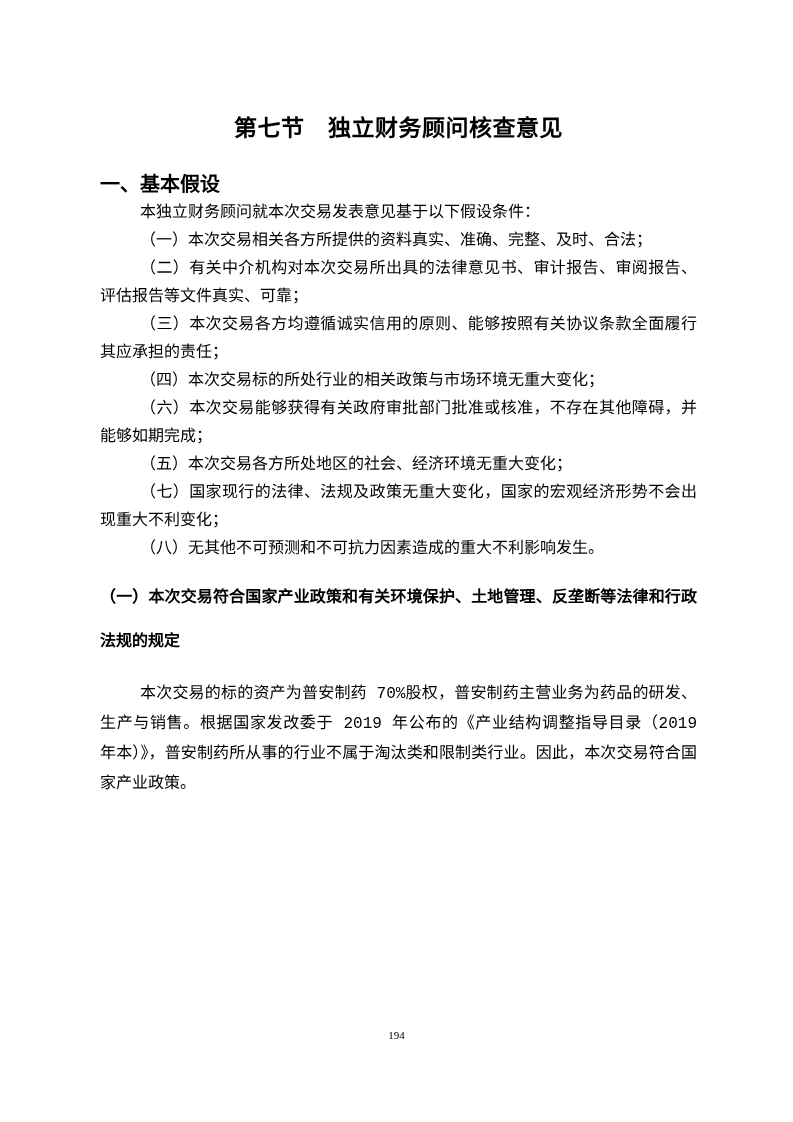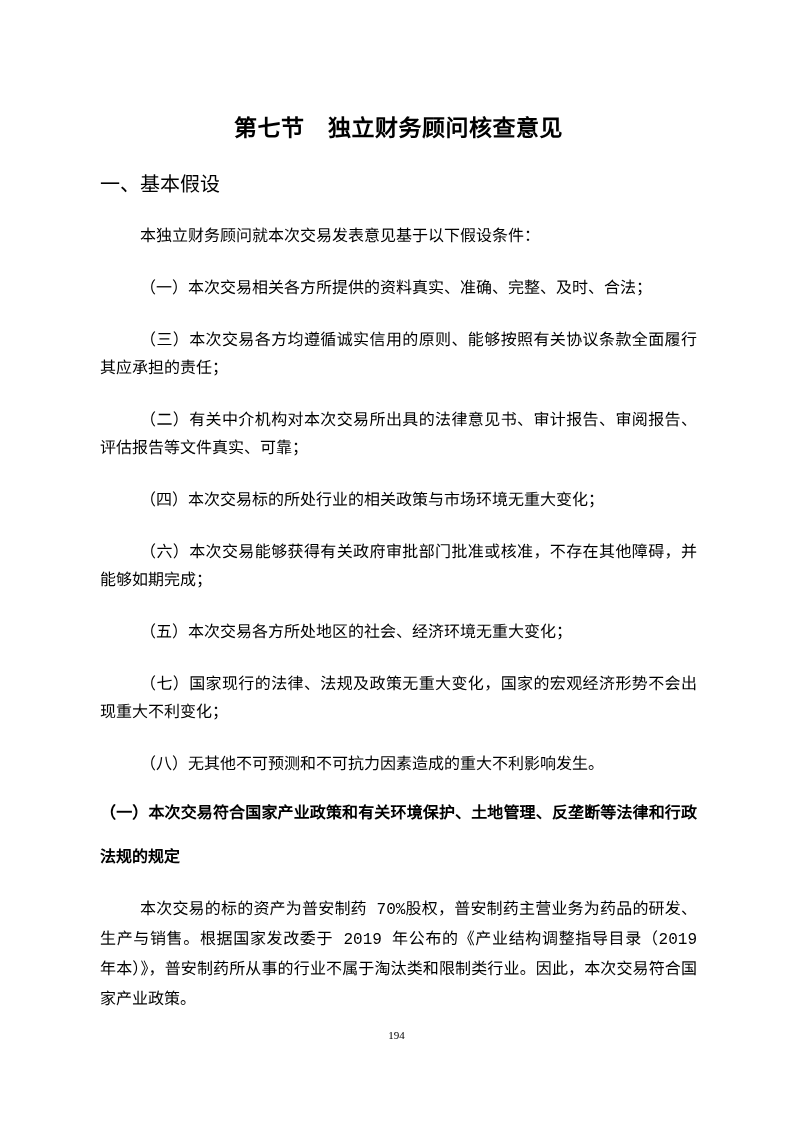--- a/index.html
+++ b/index.html
@@ -23,42 +23,42 @@
   .doc-title {
     font-family: "Liberation Sans", "DejaVu Sans", sans-serif;
     font-weight: bold;
     font-size: 23px;
     line-height: 30px;
     text-align: center;
     letter-spacing: 0.5px;
   }
   .h-level1 {
     font-family: "Liberation Sans", "DejaVu Sans", sans-serif;
-    font-weight: normal;
+    font-weight: bold;
     font-size: 20px;
     line-height: 28px;
     margin-top: 27px;
     text-align: left;
   }
   .h-level1.second {
     margin-top: 42px;
     line-height: 30px;
   }
   .h-level2 {
     font-family: Liberation Mono, monospace;
     font-weight: bold;
     font-size: 16px;
     line-height: 44px;
     margin-top: 14px;
     text-align: justify;
   }
   .body-p {
     font-size: 16px;
     line-height: 28px;
-    margin-top: 24px;
+    margin-top: 0;
     text-align: justify;
     text-indent: 2.5em;
   }
   .body-p.loose {
     line-height: 30px;
     margin-top: 15px;
     font-family: Liberation Mono, monospace;
   }
   .body-p.item-heading {
     margin-top: 4px;
@@ -81,22 +81,22 @@
 <div class="page">
   <div class="content">
 
     <h1 class="doc-title">第七节　独立财务顾问核查意见</h1>
 
     <h2 class="h-level1">一、基本假设</h2>
 
     <p class="body-p">本独立财务顾问就本次交易发表意见基于以下假设条件：</p>
 
     <p class="body-p">（一）本次交易相关各方所提供的资料真实、准确、完整、及时、合法；</p>
+    <p class="body-p">（二）有关中介机构对本次交易所出具的法律意见书、审计报告、审阅报告、评估报告等文件真实、可靠；</p>
     <p class="body-p">（三）本次交易各方均遵循诚实信用的原则、能够按照有关协议条款全面履行其应承担的责任；</p>
-    <p class="body-p">（二）有关中介机构对本次交易所出具的法律意见书、审计报告、审阅报告、评估报告等文件真实、可靠；</p>
     <p class="body-p">（四）本次交易标的所处行业的相关政策与市场环境无重大变化；</p>
     <p class="body-p">（六）本次交易能够获得有关政府审批部门批准或核准，不存在其他障碍，并能够如期完成；</p>
     <p class="body-p">（五）本次交易各方所处地区的社会、经济环境无重大变化；</p>
     <p class="body-p">（七）国家现行的法律、法规及政策无重大变化，国家的宏观经济形势不会出现重大不利变化；</p>
     <p class="body-p">（八）无其他不可预测和不可抗力因素造成的重大不利影响发生。</p>
 
 
     <h3 class="h-level2">（一）本次交易符合国家产业政策和有关环境保护、土地管理、反垄断等法律和行政法规的规定</h3>
 
 

